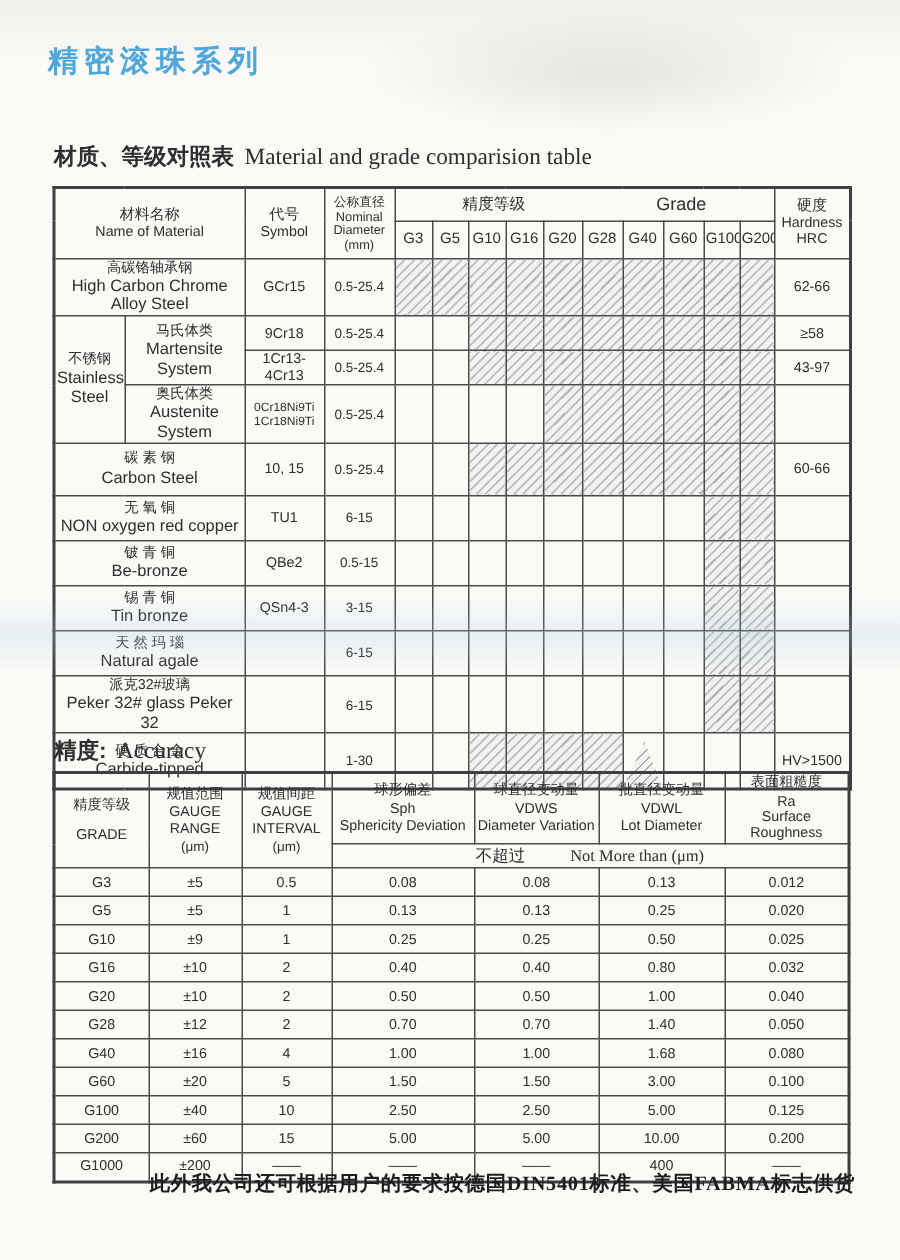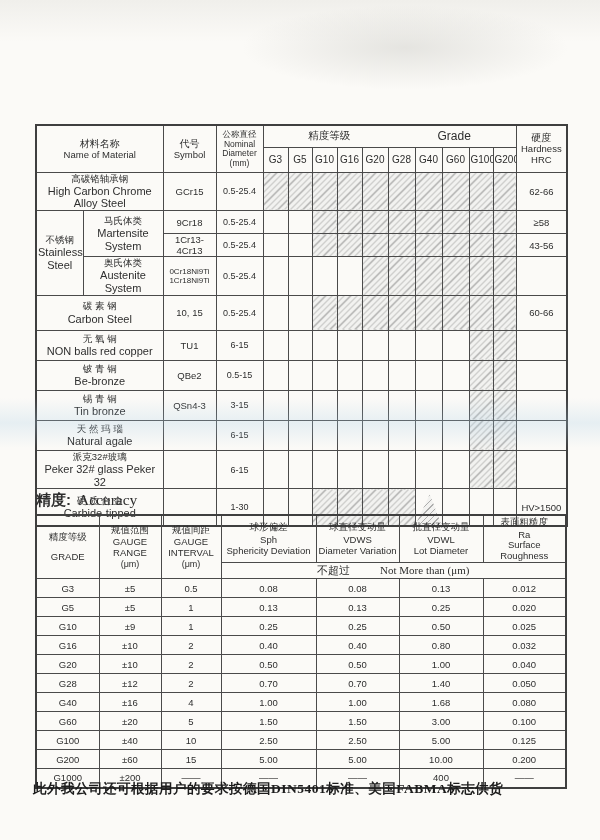--- a/index.html
+++ b/index.html
@@ -60,35 +60,39 @@
 
   .atable .zh { font-size: 9.5px; line-height: 1.35; }
   .atable .en { font-size: 9.5px; line-height: 1.15; }
   .atable .unit { font-size: 9px; line-height: 1.2; }
   .atable .abbr { font-size: 9.5px; line-height: 1.2; }
   .atable td { font-size: 9.5px; }
   .tallgap .en { margin-top: 8px; }
   .subhead { text-align: left; padding-left: 72px; font-size: 11px; font-family: Liberation Serif, serif; }
   .subhead .shen { margin-left: 30px; }
 
-  .footer { position: absolute; left: 33px; top: 780px; width: 537px; }
+  .footer { position: absolute; left: 33px; top: 780px; width: 537px; text-align: right; }
   .f-zh { font-size: 13.5px; font-weight: bold; letter-spacing: 0.5px;
     font-family: "Liberation Serif", serif; color: #1d1d1d; }
   .f-en { font-size: 13px; font-family: "Liberation Serif", serif;
     margin-top: 3px; line-height: 1.35; color: #1d1d1d; }
 </style>
 </head>
 <body>
 
 <div class="page">
   <div class="blotch-top"></div>
 
   <div class="brand">
+    <div class="brand2" style="color: rgb(79, 168, 218);">精密滚珠系列</div>
   </div>
 
+  <div class="sec-title">
+    <span class="zh">材质、等级对照表</span><span class="en">Material and grade comparision table</span>
+  </div>
 
   <table class="mtable" id="material-table">
       <colgroup>
         <col style="width: 47px;">
         <col style="width: 80px;">
         <col style="width: 53px;">
         <col style="width: 47px;">
         <col style="width: 25px;">
         <col style="width: 24px;">
         <col style="width: 25px;">
@@ -190,21 +194,21 @@
           <td class="gradecell"></td>
           <td class="gradecell"></td>
           <td class="gradecell hatch"></td>
           <td class="gradecell hatch"></td>
           <td class="gradecell hatch"></td>
           <td class="gradecell hatch"></td>
           <td class="gradecell hatch"></td>
           <td class="gradecell hatch"></td>
           <td class="gradecell hatch"></td>
           <td class="gradecell hatch"></td>
-          <td class="hardcell">43-56</td>
+          <td class="hardcell">43-97</td>
         </tr>
         <tr style="height: 21px;">
           <td class="namecell">
             <div class="zh">奥氏体类</div>
             <div class="en">Austenite System</div>
           </td>
           <td class="symcell">
             <div class="sym">0Cr18Ni9Ti</div>
             <div class="sym">1Cr18Ni9Ti</div>
           </td>
@@ -236,21 +240,21 @@
           <td class="gradecell hatch"></td>
           <td class="gradecell hatch"></td>
           <td class="gradecell hatch"></td>
           <td class="gradecell hatch"></td>
           <td class="gradecell hatch"></td>
           <td class="hardcell">60-66</td>
         </tr>
         <tr style="height: 30px;">
           <td class="namecell" colspan="2">
             <div class="zh">无 氧 铜</div>
-            <div class="en">NON balls red copper</div>
+            <div class="en">NON oxygen red copper</div>
           </td>
           <td class="symcell">TU1</td>
           <td class="diacell">6-15</td>
           <td class="gradecell"></td>
           <td class="gradecell"></td>
           <td class="gradecell"></td>
           <td class="gradecell"></td>
           <td class="gradecell"></td>
           <td class="gradecell"></td>
           <td class="gradecell"></td>

